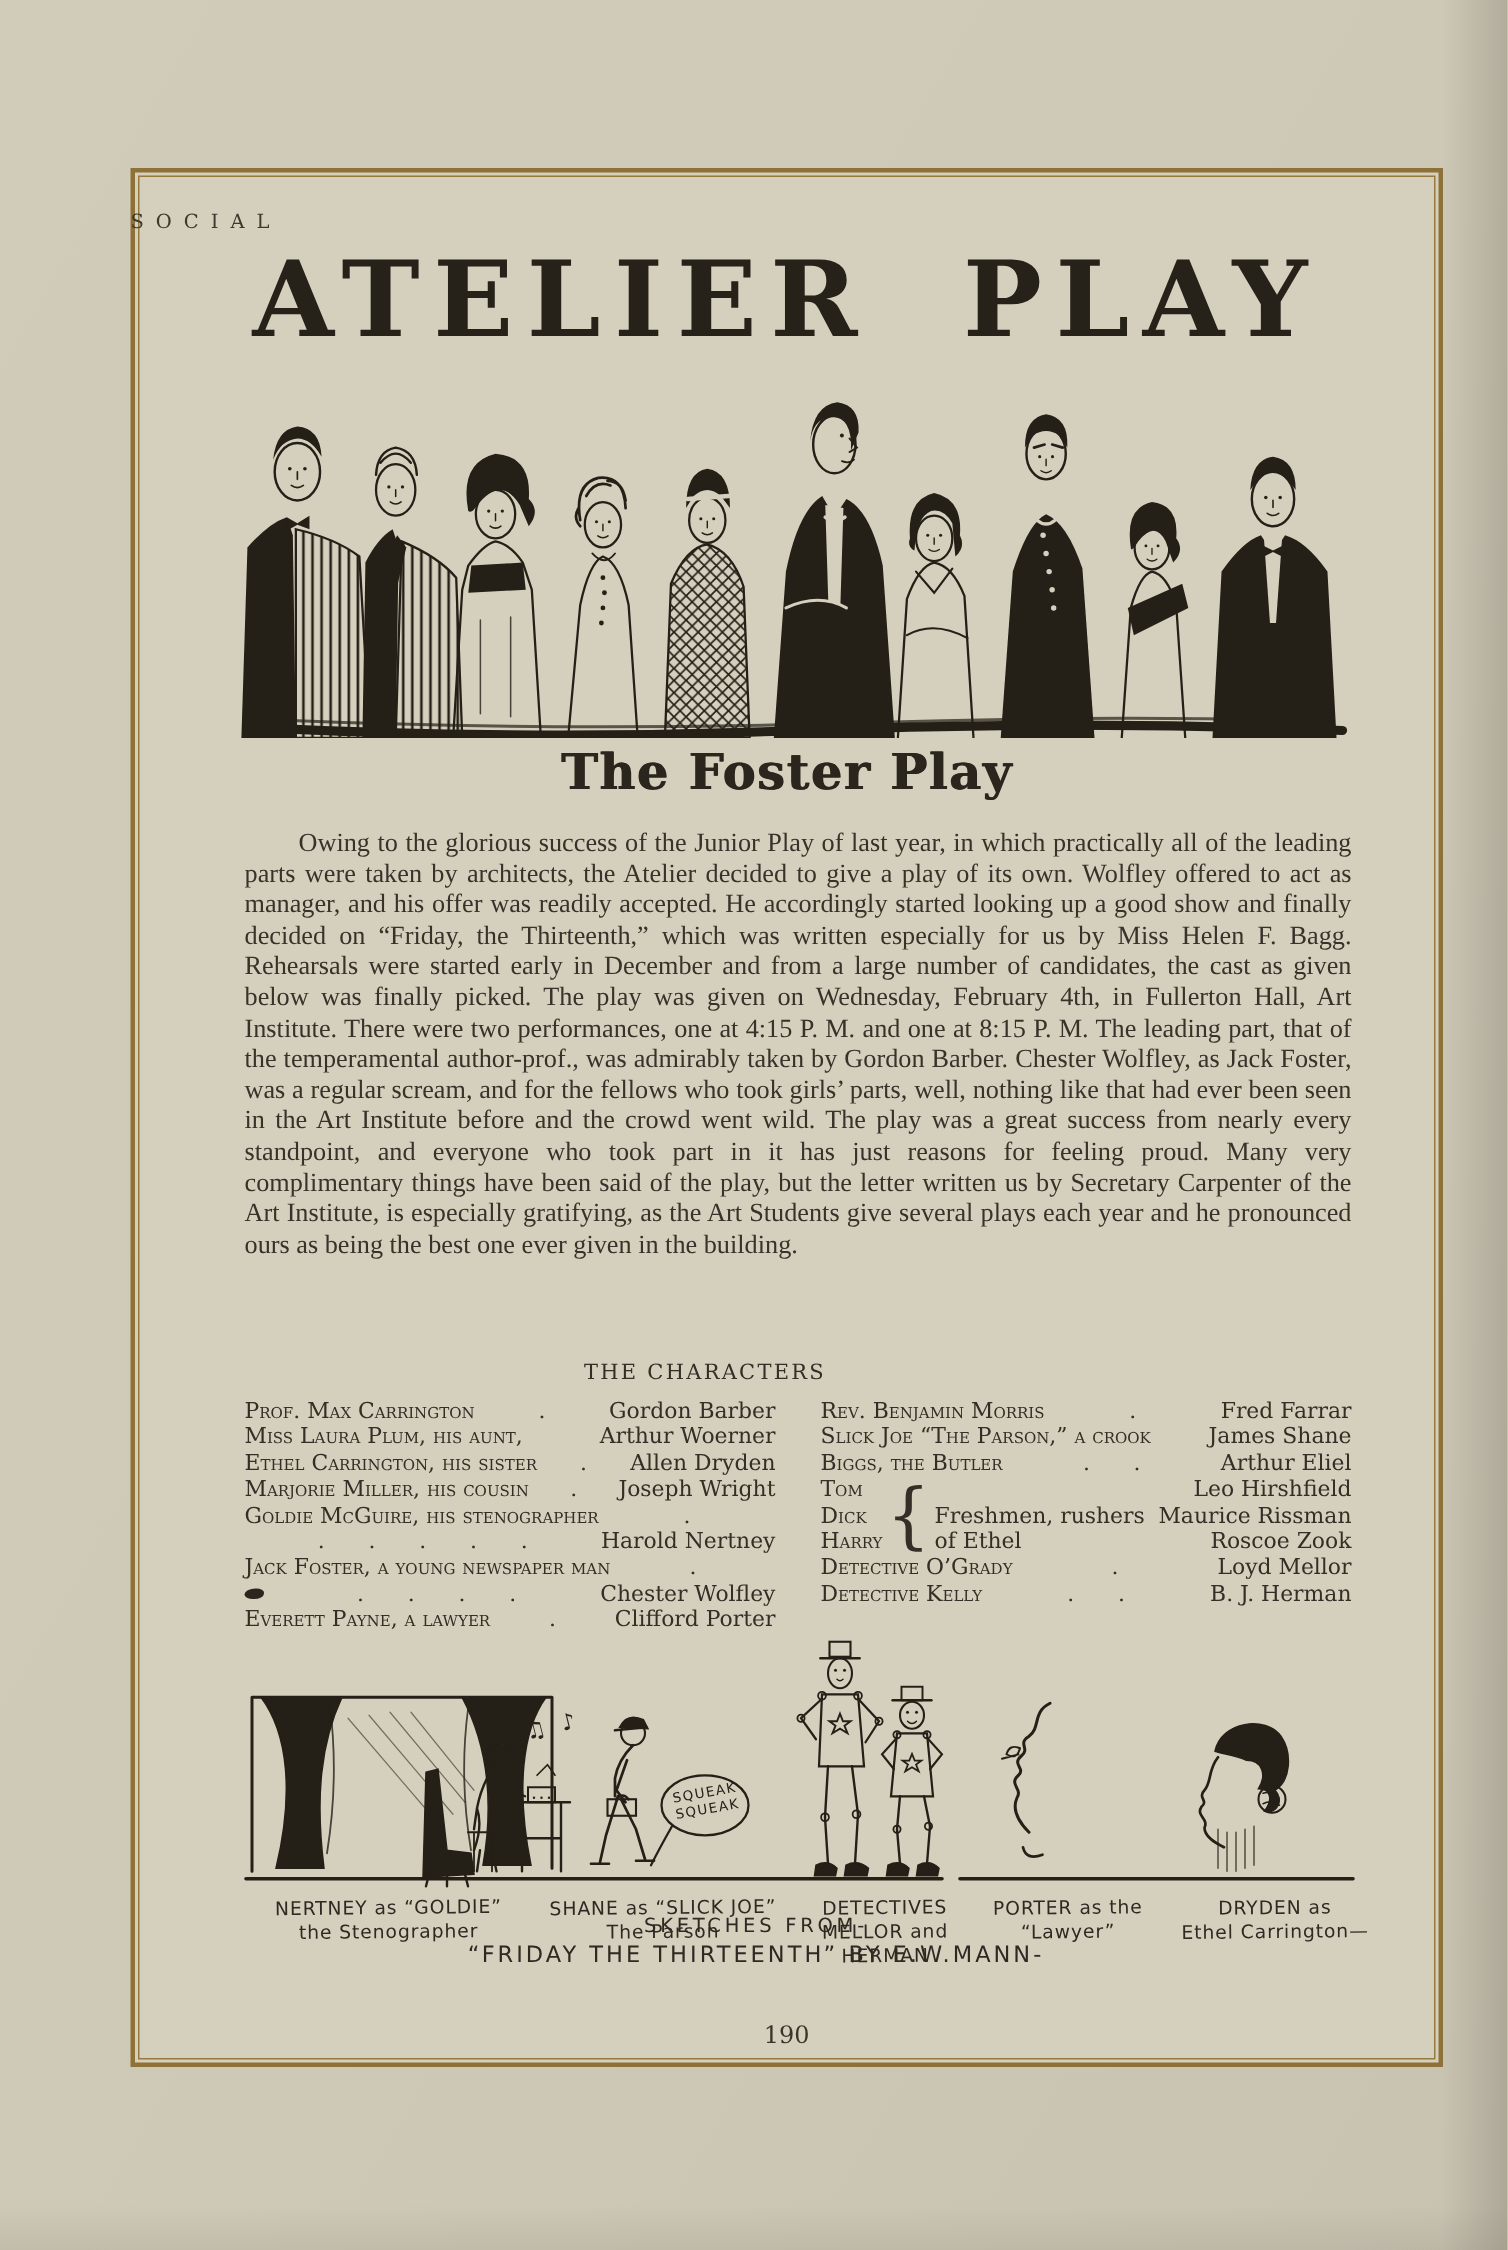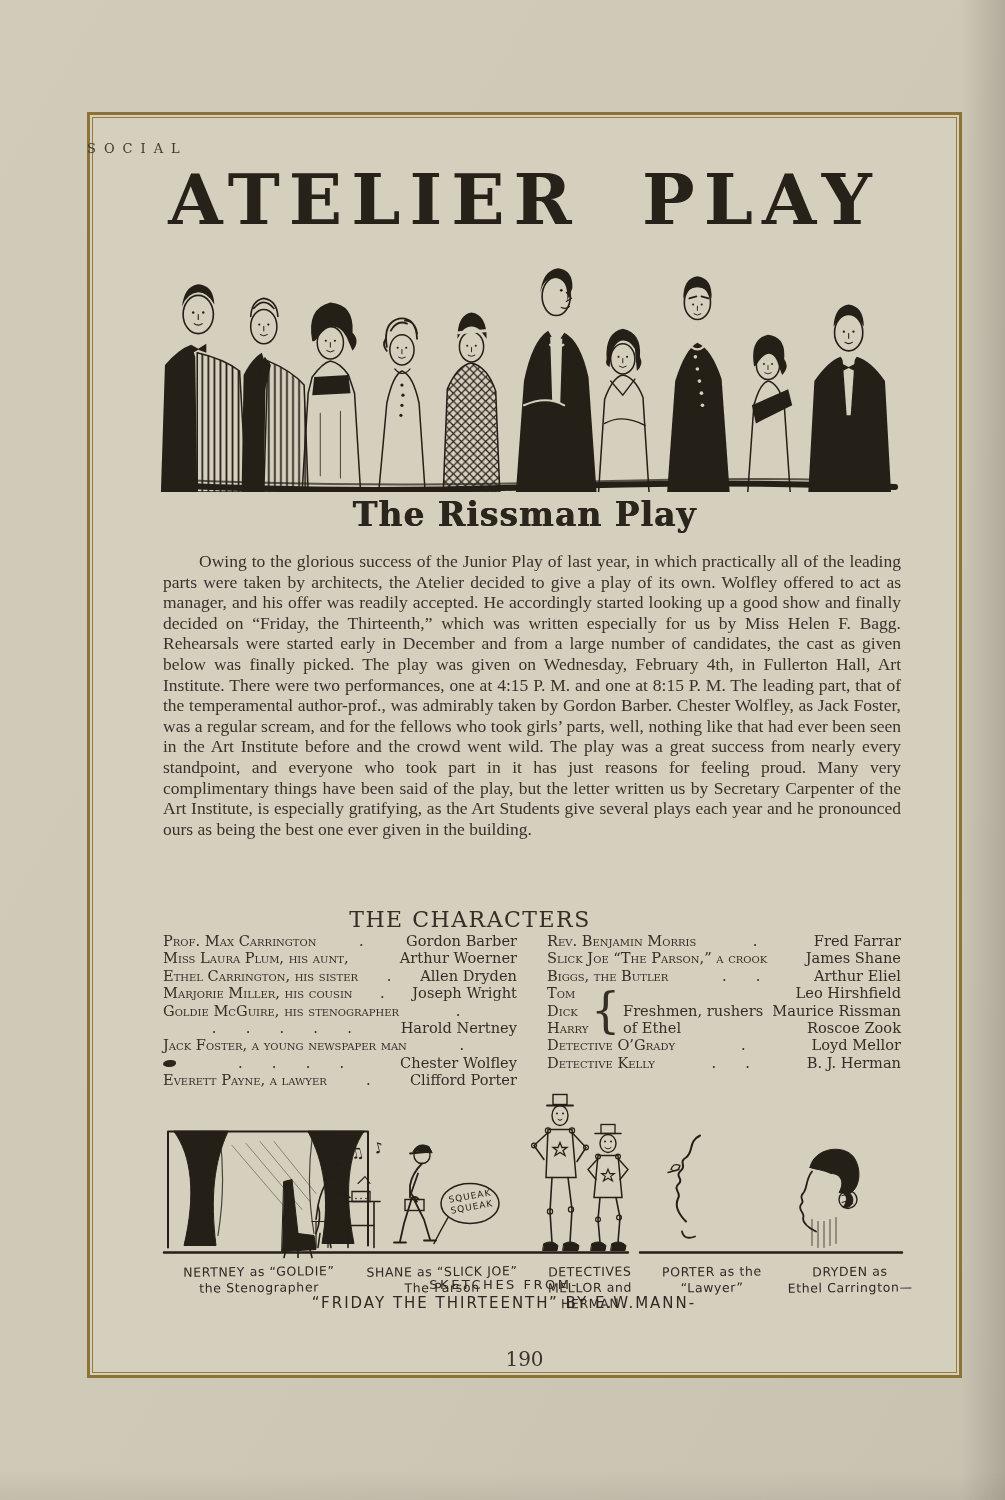--- a/index.html
+++ b/index.html
@@ -22,21 +22,21 @@
   .subtitle{position:absolute;left:87px;width:875px;top:495px;text-align:center;
         font-size:33px;font-weight:bold;letter-spacing:1px;color:#2a251d;
         text-shadow:0.6px 0 0 #2a251d;}
   .illu-top{position:absolute;left:150px;top:252px;width:758px;height:240px;}
 
   .body-text{position:absolute;left:163px;top:551px;width:738px;
         font-size:17.5px;line-height:20.6px;text-align:justify;text-indent:36px;
         color:#37322a;font-family:Liberation Serif, serif;}
 
   .characters-heading{position:absolute;left:87px;width:766px;top:907px;text-align:center;
-        font-size:22px;letter-spacing:1.5px;color:#332e26;}
+        font-size:14px;letter-spacing:1.5px;color:#332e26;}
   .cast{position:absolute;left:163px;top:932px;width:738px;display:flex;gap:30px;
         font-size:14.6px;color:#332e26;}
   .cast-col{flex:1;min-width:0;}
   .cast-row{display:flex;align-items:baseline;line-height:17.4px;white-space:nowrap;}
   .role{font-variant:small-caps;}
   .dots{flex:1;text-align:center;overflow:hidden;color:#332e26;}
   .actor{text-align:right;}
   .ink-mark{display:inline-block;width:13px;height:7px;background:#2a251d;
         border-radius:60% 40% 55% 45%;margin-right:6px;position:relative;top:-1px;}
   .brace-group{position:relative;}
@@ -60,21 +60,21 @@
   .cap-2{left:362px;width:160px;}
   .cap-3{left:522px;width:136px;}
   .cap-4{left:648px;width:128px;}
   .cap-5{left:780px;width:140px;}
 
   .sketch-footer{position:absolute;left:214px;top:1277px;width:580px;text-align:center;
         color:#2e2922;font-family:"DejaVu Sans",sans-serif;}
   .sketch-footer .l1{font-size:13px;letter-spacing:2.5px;}
   .sketch-footer .l2{font-size:15px;letter-spacing:2px;margin-top:2px;}
   .page-number{position:absolute;left:87px;width:875px;top:1347px;text-align:center;
-        font-size:20px;color:#3a352c;}
+        font-size:16px;color:#3a352c;}
   svg{display:block;}
 </style>
 </head>
 <body>
 
 <div class="page">
   <div class="frame"></div>
 
   <div class="social">SOCIAL</div>
   <div class="title">ATELIER PLAY</div>
@@ -170,21 +170,21 @@
 
       <path d="M652 238 L658 128 Q672 108 684 104 L692 116 L700 104 Q714 108 728 128 L734 238 Z" fill="#241f17"></path>
       <path d="M686 106 L698 106 L694 162 L690 162 Z" fill="#d5cfbd"></path>
       <ellipse cx="692" cy="80" rx="14" ry="18" fill="#d5cfbd" stroke="#241f17" stroke-width="1.6"></ellipse>
       <path d="M677 74 Q678 54 692 52 Q707 54 707 74 L701 66 Q692 58 683 66 Z" fill="#241f17"></path>
       <use href="#face" transform="translate(692,79) scale(.95)"></use>
       <path d="M684 110 l8 4 l8 -4 l0 9 l-8 -4 l-8 4 Z" fill="#241f17"></path>
     </g>
   </svg>
 
-  <div class="subtitle">The Rissman Play</div>
+  <div class="subtitle">The Foster Play</div>
 
   <div class="body-text">Owing to the glorious success of the Junior Play of last year, in which practically all of the leading parts were taken by architects, the Atelier decided to give a play of its own.  Wolfley offered to act as manager, and his offer was readily accepted.  He accordingly started looking up a good show and finally decided on “Friday, the Thirteenth,” which was written especially for us by Miss Helen F. Bagg.  Rehearsals were started early in December and from a large number of candidates, the cast as given below was finally picked.  The play was given on Wednesday, February 4th, in Fullerton Hall, Art Institute.  There were two performances, one at 4:15 P. M. and one at 8:15 P. M.  The leading part, that of the temperamental author-prof., was admirably taken by Gordon Barber.  Chester Wolfley, as Jack Foster, was a regular scream, and for the fellows who took girls’ parts, well, nothing like that had ever been seen in the Art Institute before and the crowd went wild.  The play was a great success from nearly every standpoint, and everyone who took part in it has just reasons for feeling proud.  Many very complimentary things have been said of the play, but the letter written us by Secretary Carpenter of the Art Institute, is especially gratifying, as the Art Students give several plays each year and he pronounced ours as being the best one ever given in the building.</div>
 
   <div class="characters-heading">THE CHARACTERS</div>
 
   <div class="cast">
     <div class="cast-col">
       <div class="cast-row">
         <span class="role">Prof. Max Carrington</span>
         <span class="dots">.</span>

